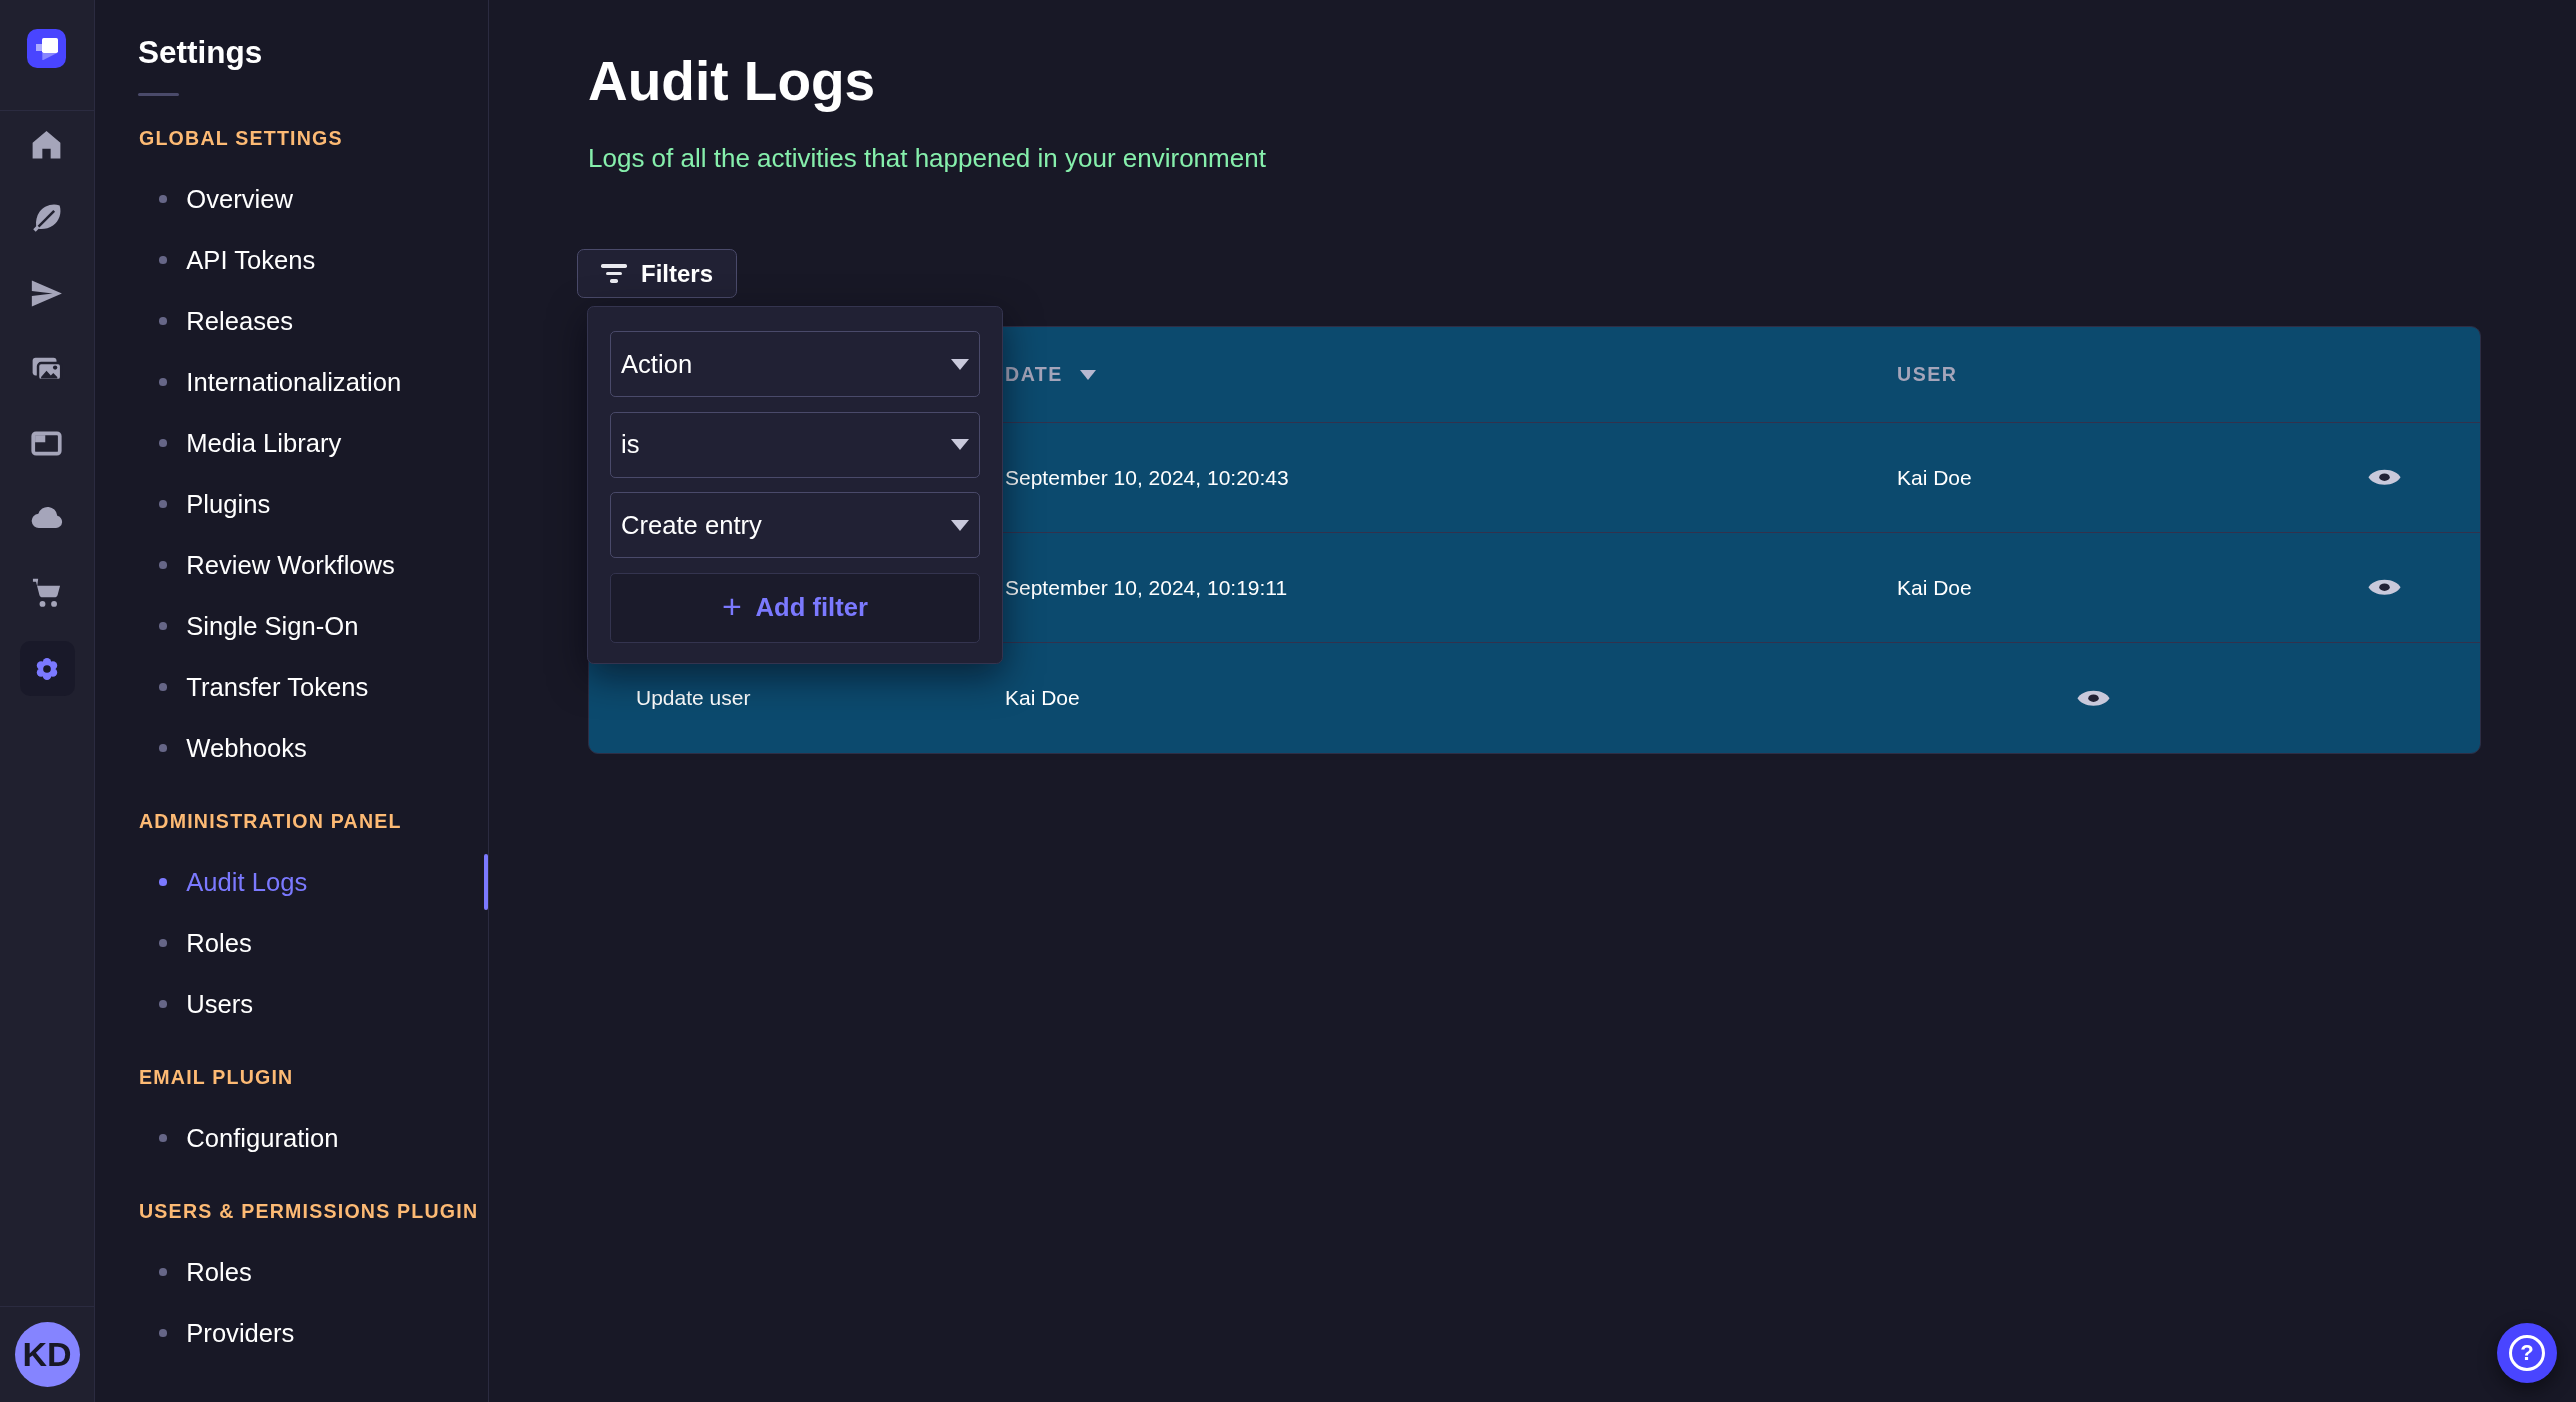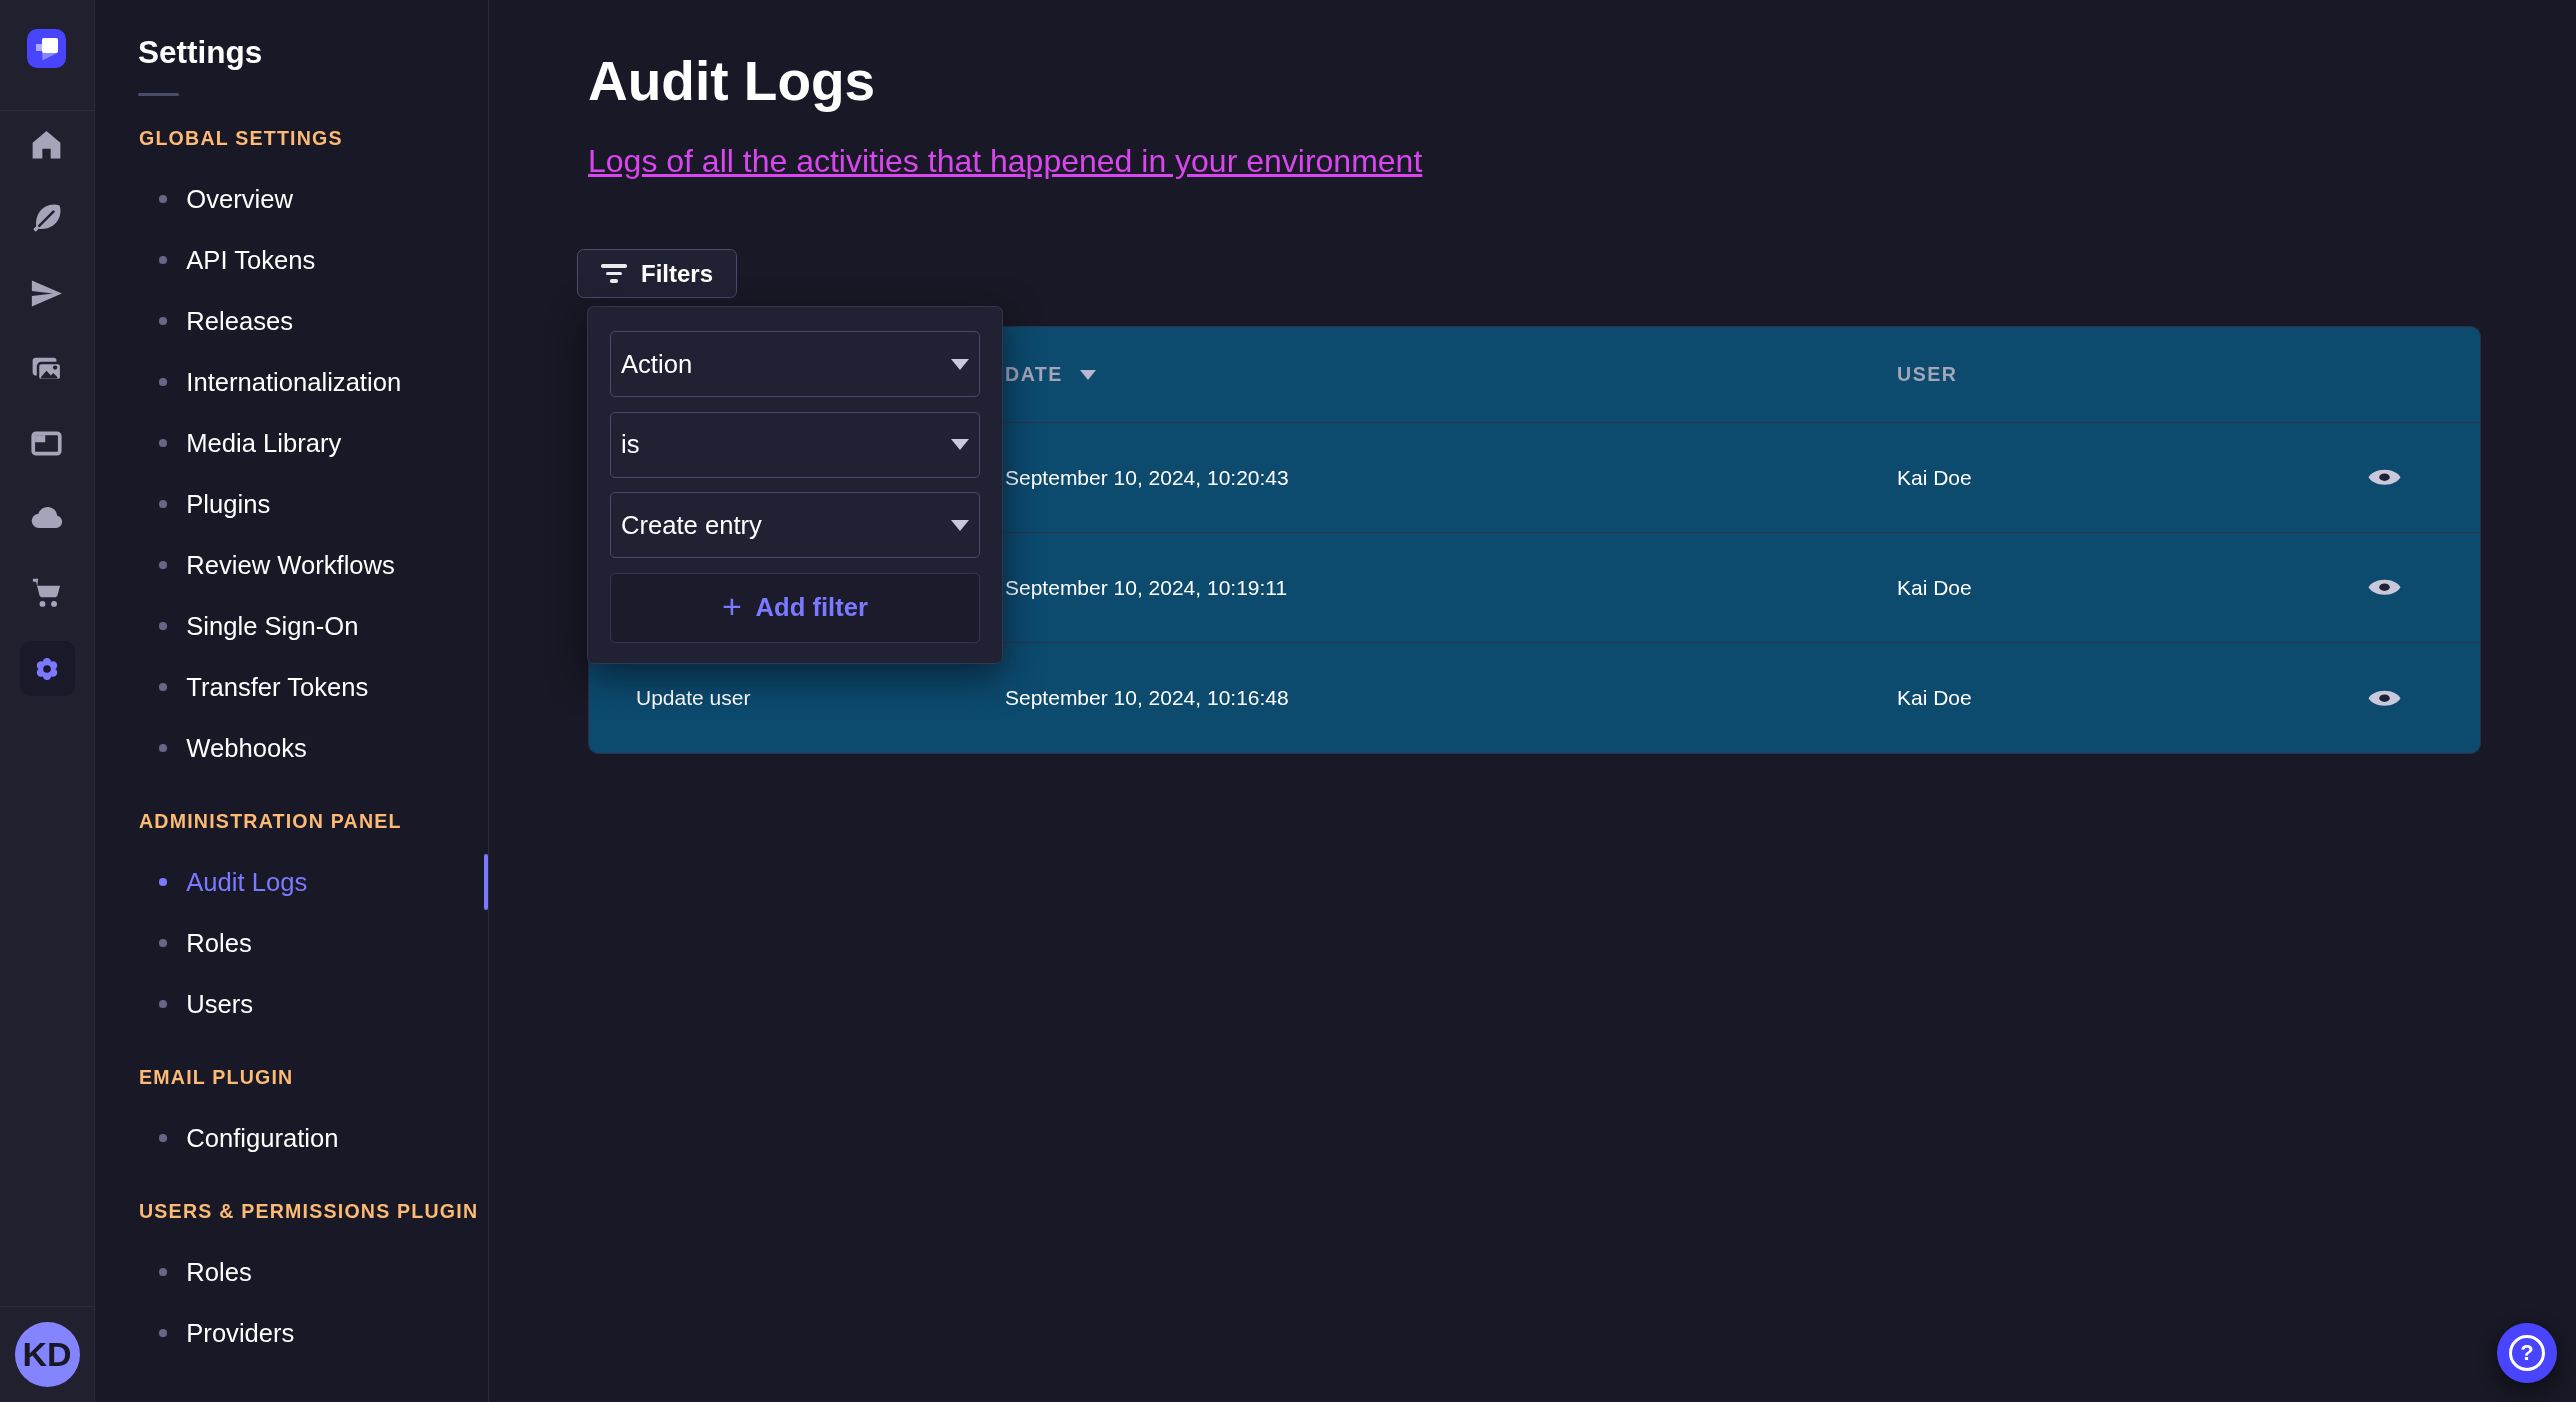--- a/index.html
+++ b/index.html
@@ -60,21 +60,21 @@
     position:relative; font-size:25.6px; color:#FFFFFF; cursor:pointer;
   }
   .nav-item .bullet { width:7.7px; height:7.7px; border-radius:50%; background:#666687; margin-right:19.6px; flex:none; }
   .nav-item.active { color:#7B79FF; }
   .nav-item.active .bullet { background:#7B79FF; }
   .active-bar { position:absolute; right:0; top:2.6px; bottom:2.6px; width:4.3px; border-radius:2.6px; background:#7B79FF; }
 
   
   .main { position:absolute; left:491px; top:0; right:0; bottom:0; }
   .page-title { position:absolute; left:97px; top:49px; font-size:55px; font-weight:700; color:#fff; }
-  .page-subtitle { position:absolute; left:97px; top:143px; font-size:32px; color:#d946ef;text-decoration:underline; }
+  .page-subtitle { position:absolute; left:97px; top:143px; font-size:26px; color:#86efac; }
 
   .filters-btn {
     position:absolute; left:86px; top:249px; width:160px; height:49px;
     background:#212134; border:0.9px solid #4A4A6A; border-radius:6.8px;
     display:flex; align-items:center; justify-content:center; gap:14.5px;
     color:#fff; font-size:24px; font-weight:600; cursor:pointer;
   }
   .filter-icon { display:flex; flex-direction:column; align-items:center; gap:4.3px; }
   .filter-icon i { display:block; height:3.4px; border-radius:1.7px; background:#EAEAEF; }
   .filter-icon i:nth-child(1){ width:25.6px; } .filter-icon i:nth-child(2){ width:16px; } .filter-icon i:nth-child(3){ width:7.7px; }
@@ -333,21 +333,20 @@
       <div class="td">Kai Doe</div>
       <button class="eye-btn">
         <svg width="37" height="26.4" viewBox="0 0 24 24" preserveAspectRatio="none">
           <path d="M12 5.2C7 5.2 3.2 8.1 1.6 12c1.6 3.9 5.4 6.8 10.4 6.8s8.8-2.9 10.4-6.8C20.8 8.1 17 5.2 12 5.2z" fill="#C9C9DB"></path>
           <circle cx="12" cy="12" r="3.4" fill="#212134"></circle>
         </svg>
       </button>
     </div>
     <div class="t-row">
       <div class="td td-action">Update user</div>
-      <div class="td">September 10, 2024, 10:16:48</div>
       <div class="td">Kai Doe</div>
       <button class="eye-btn">
         <svg width="37" height="26.4" viewBox="0 0 24 24" preserveAspectRatio="none">
           <path d="M12 5.2C7 5.2 3.2 8.1 1.6 12c1.6 3.9 5.4 6.8 10.4 6.8s8.8-2.9 10.4-6.8C20.8 8.1 17 5.2 12 5.2z" fill="#C9C9DB"></path>
           <circle cx="12" cy="12" r="3.4" fill="#212134"></circle>
         </svg>
       </button>
     </div>
   </section>
 

